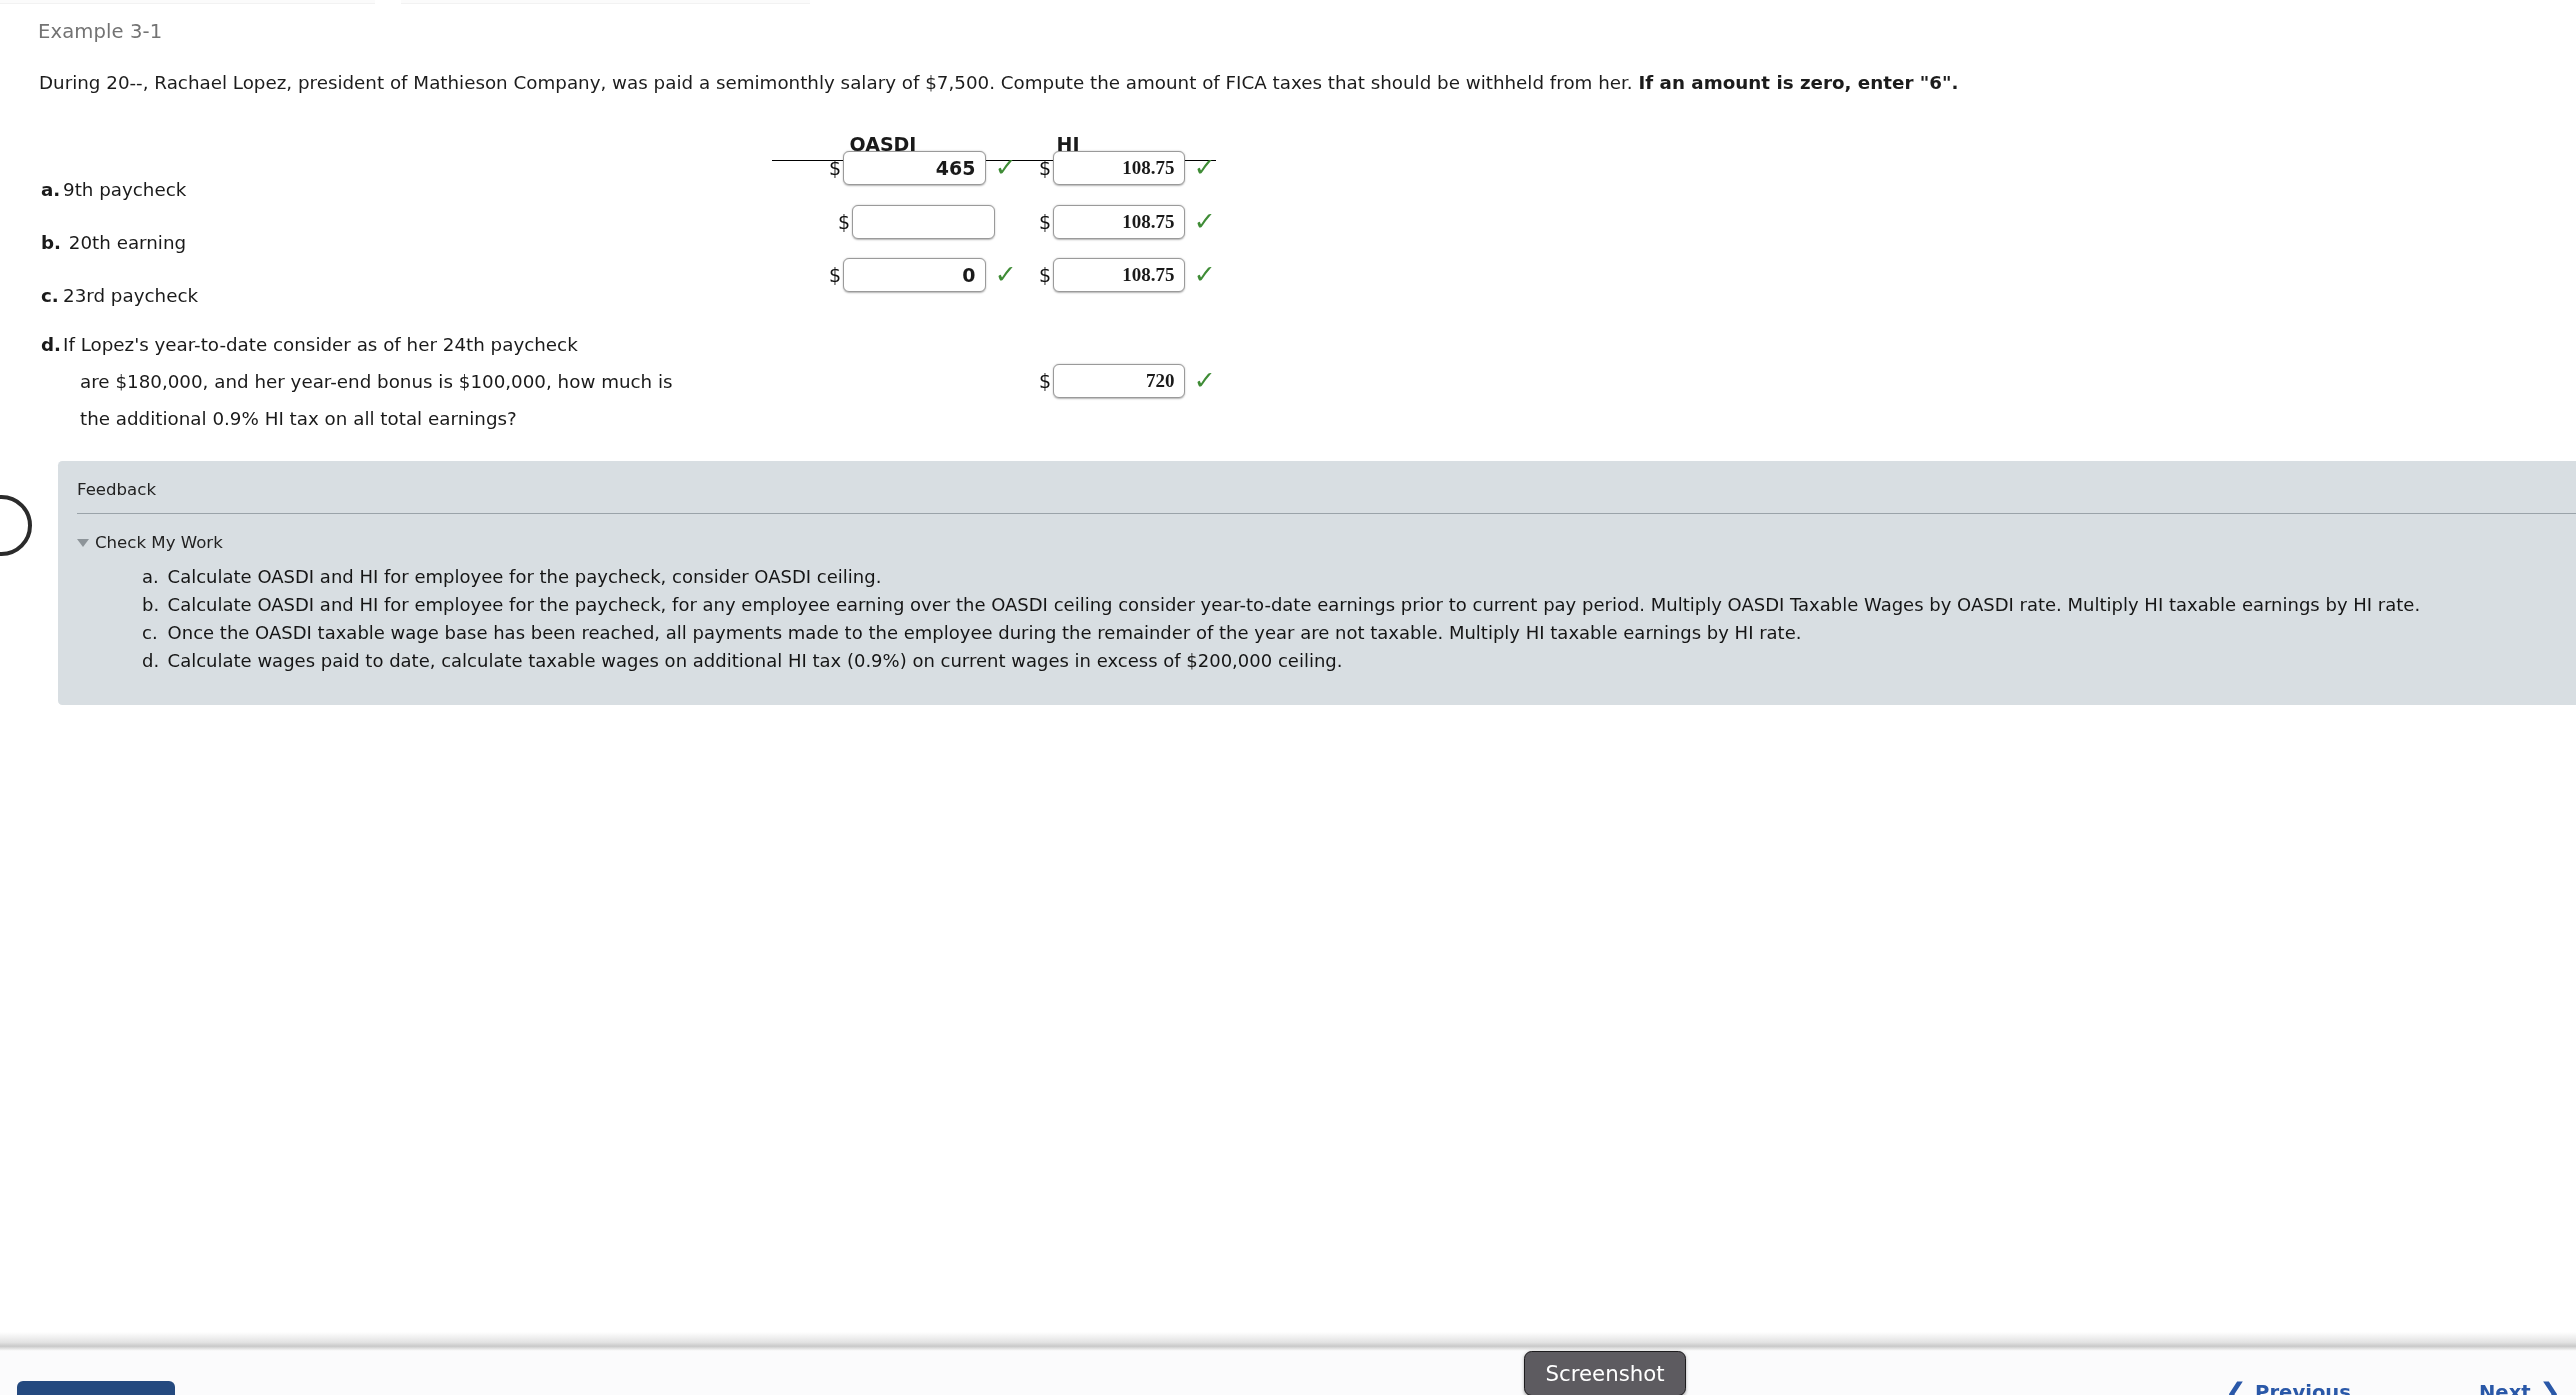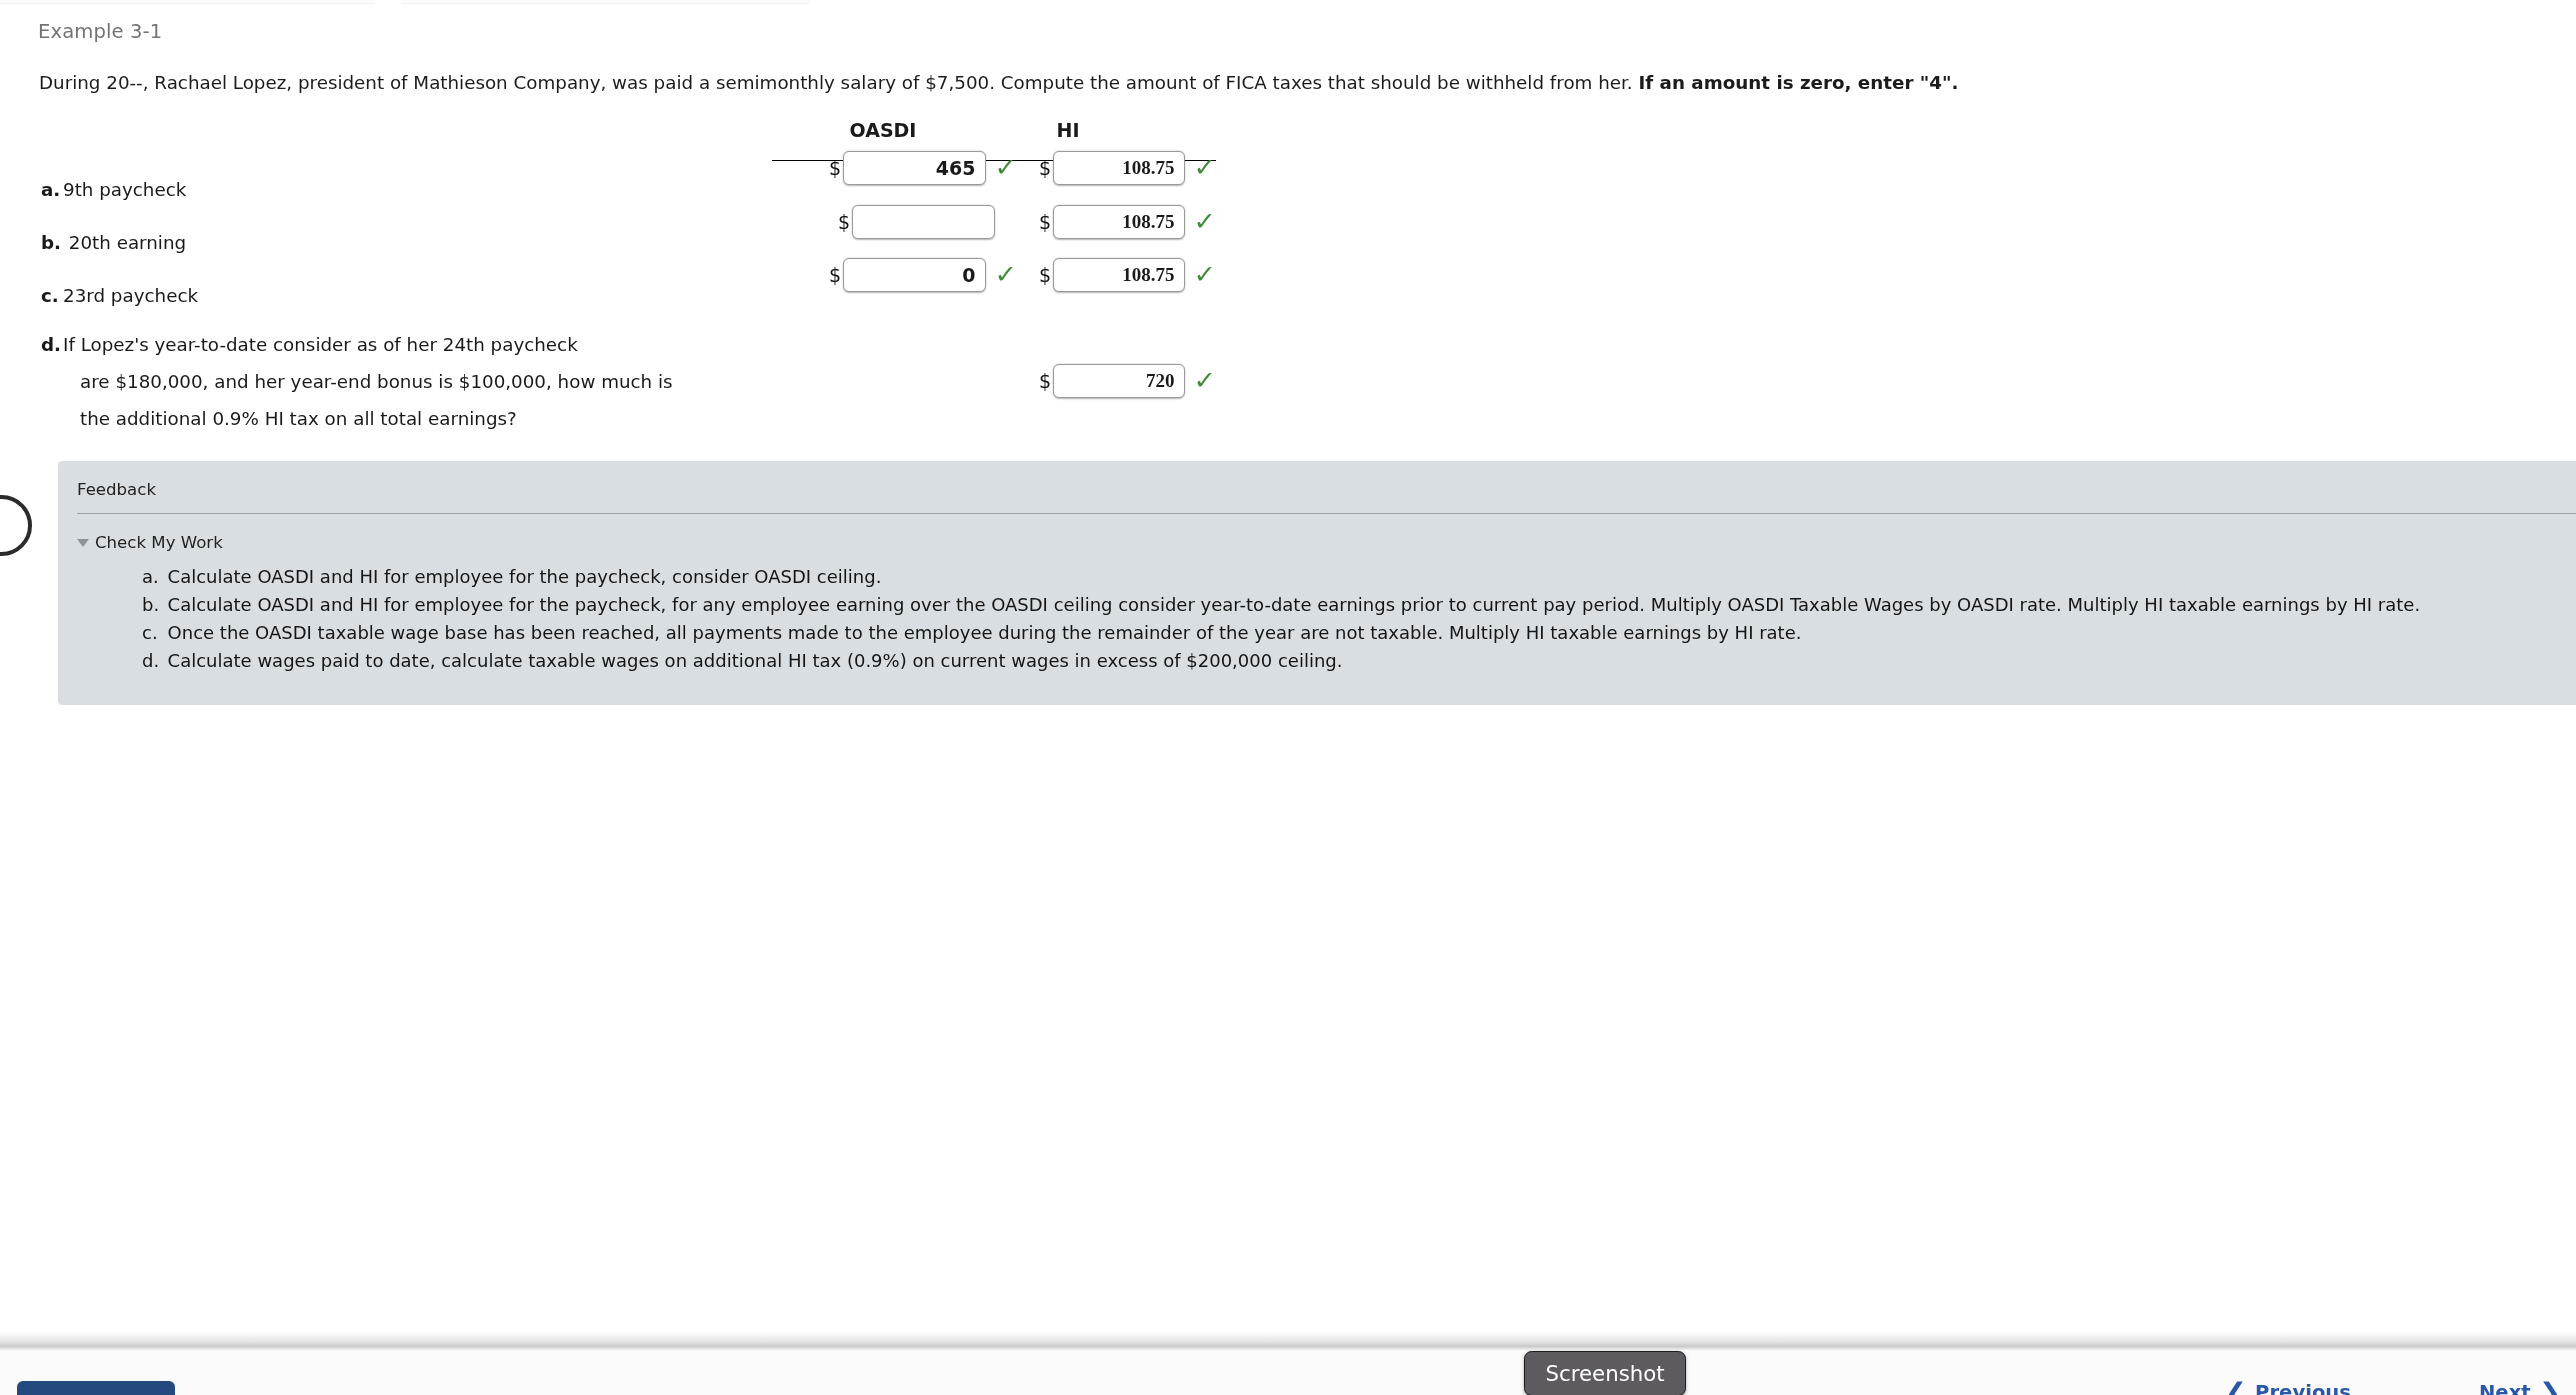--- a/index.html
+++ b/index.html
@@ -59,21 +59,21 @@
   }
   .col-heads {
     position: relative;
     height: 36px;
   }
   .col-head {
     position: absolute;
     font-weight: bold;
     font-size: 19px;
     text-align: center;
-    top: 0;
+    top: 14px;
   }
   .col-head.oasdi { left: 17px;  width: 196px; }
   .col-head.hi    { left: 232px; width: 136px; }
 
   .rule {
     position: absolute;
     left: 4.3px;
     top: 41px;
     width: 444px;
     height: 0;
@@ -291,21 +291,21 @@
   }
 </style>
 </head>
 <body>
 
 <div class="tab-stub a"></div>
 <div class="tab-stub b"></div>
 
 <a class="example-link" href="#">Example 3-1</a>
 
-<div class="prompt"><span>During 20--, Rachael Lopez, president of Mathieson Company, was paid a semimonthly salary of $7,500. Compute the amount of FICA taxes that should be withheld from her. </span><b>If an amount is zero, enter "4".</b></div>
+<div class="prompt"><span>During 20--, Rachael Lopez, president of Mathieson Company, was paid a semimonthly salary of $7,500. Compute the amount of FICA taxes that should be withheld from her. </span><b>If an amount is zero, enter "6".</b></div>
 
 <div class="ans-table">
   <div class="col-heads">
     <div class="col-head oasdi">OASDI</div>
     <div class="col-head hi">HI</div>
   </div>
   <div class="rule"></div>
 
   <div class="row" style="top:49px; left:0; width:461px;">
     <div class="cellgrp" style="left:61px;">

